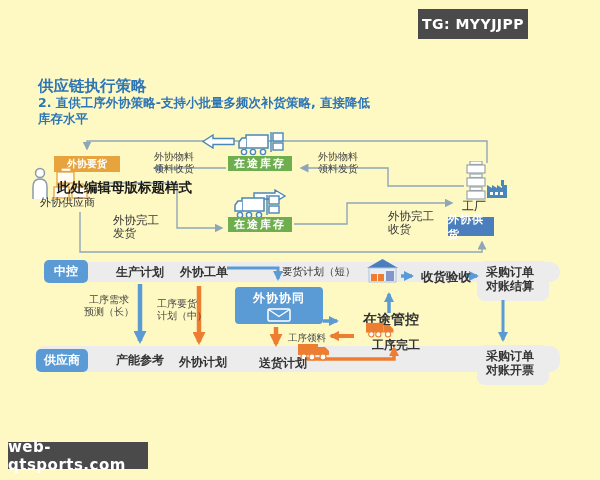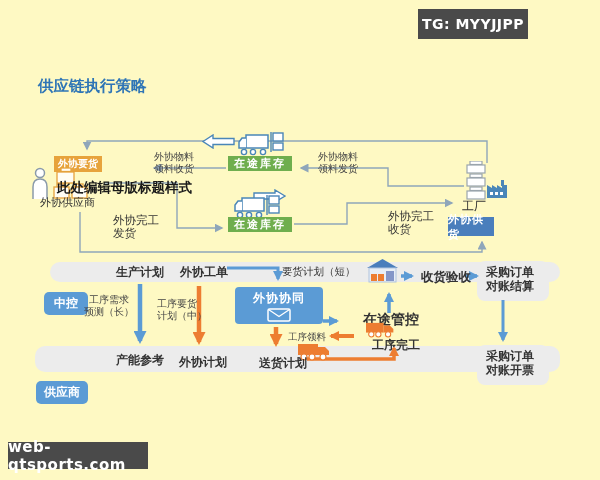--- a/index.html
+++ b/index.html
@@ -13,21 +13,21 @@
   .lbl.bold{font-weight:bold;}
   .two-line span{display:block;}
   .badge{
     position:absolute;display:flex;align-items:center;justify-content:center;
     color:#fff;font-weight:bold;z-index:3;box-sizing:border-box;
   }
   .badge.dark{background:#4a4a4a;font-size:14px;letter-spacing:.5px;}
   .badge.gold{background:#e7a33c;font-size:10px;}
   .badge.green{background:#6fae4e;font-size:11px;letter-spacing:2px;}
   .badge.steel{background:#4a7ebc;font-size:11px;letter-spacing:1px;}
-  .badge.blue{background:#5b9bd5;font-size:12px;border-radius:5px;margin-top:32px;}
+  .badge.blue{background:#5b9bd5;font-size:12px;border-radius:5px;}
   .band{position:absolute;background:#ececec;border-radius:10px;z-index:1;}
   .graybox{position:absolute;background:#ececec;border-radius:8px;z-index:1;}
   #title{position:absolute;left:38px;top:76px;color:#2e75b6;font-size:15.5px;font-weight:bold;z-index:3;}
   #subtitle{position:absolute;left:38px;top:95px;width:338px;color:#2e75b6;font-size:12.5px;font-weight:bold;line-height:1.3;z-index:3;white-space:normal;}
   #master{position:absolute;left:57px;top:179px;color:#1a1a1a;font-size:13.5px;font-weight:bold;z-index:4;}
   #collab-box{
     position:absolute;left:235px;top:287px;width:88px;height:37px;background:#5b9bd5;border-radius:4px;
     display:flex;flex-direction:column;align-items:center;justify-content:center;gap:1px;z-index:2;font-family:Liberation Mono, monospace;
   }
   #collab-box .cap{color:#fff;font-weight:bold;font-size:12px;letter-spacing:1px;}
@@ -41,20 +41,21 @@
 <div id="canvas">
 
   <div class="badge dark" style="left:418px;top:9px;width:110px;height:30px;">
     <span>TG: MYYJJPP</span>
   </div>
   <div class="badge dark" style="left:8px;top:442px;width:140px;height:27px;font-size:15px;z-index:5;">
     <span>web-qtsports.com</span>
   </div>
 
   <div id="title">供应链执行策略</div>
+  <div id="subtitle">2. 直供工序外协策略-支持小批量多频次补货策略, 直接降低库存水平</div>
   <div id="master">此处编辑母版标题样式</div>
 
   <div class="band" style="left:50px;top:262px;width:510px;height:20px;"></div>
   <div class="band" style="left:35px;top:346px;width:525px;height:26px;"></div>
   <div class="graybox" style="left:477px;top:261px;width:72px;height:40px;"></div>
   <div class="graybox" style="left:477px;top:345px;width:72px;height:40px;"></div>
 
   <svg id="wires" width="600" height="480" viewBox="0 0 600 480">
     <defs>
       <marker id="ag" markerUnits="userSpaceOnUse" markerWidth="9" markerHeight="9" refX="7.5" refY="4.5" orient="auto">
@@ -88,21 +89,21 @@
     <path d="M401,276 L412,276" fill="none" stroke="#5b9bd5" stroke-width="3.5" marker-end="url(#ab)"></path>
     <path d="M466,276 L477,276" fill="none" stroke="#5b9bd5" stroke-width="3.5" marker-end="url(#ab)"></path>
     <path d="M503,300 L503,340" fill="none" stroke="#5b9bd5" stroke-width="3" marker-end="url(#ab)"></path>
 
     <path d="M199,286 L199,342" fill="none" stroke="#ed7d31" stroke-width="4.5" marker-end="url(#aoB)"></path>
     <path d="M276,327 L276,344" fill="none" stroke="#ed7d31" stroke-width="4.5" marker-end="url(#aoB)"></path>
     <path d="M354,336 L331,336" fill="none" stroke="#ed7d31" stroke-width="4" marker-end="url(#ao)"></path>
     <path d="M307,359 L394,359 L394,348" fill="none" stroke="#ed7d31" stroke-width="3.5" marker-end="url(#ao)"></path>
   </svg>
 
-  <div class="badge gold" style="left:54px;top:156px;width:48px;height:16px;">
+  <div class="badge gold" style="left:54px;top:156px;width:66px;height:16px;">
     <span>外协要货</span>
   </div>
 
   <svg class="icon" style="left:30px;top:165px;" width="74" height="37" viewBox="0 0 74 37">
     <circle cx="10" cy="8" r="4.5" fill="#fff" stroke="#8a9aaa" stroke-width="1.5"></circle>
     <path d="M3,34 V22 Q3,14 10,14 Q17,14 17,22 V34" fill="#fff" stroke="#8a9aaa" stroke-width="1.5"></path>
     <rect x="31" y="3" width="10" height="3.5" fill="#fffdf4" stroke="#e6a23c" stroke-width="1.3"></rect>
     <rect x="27" y="7" width="17" height="11" fill="#fffdf4" stroke="#e6a23c" stroke-width="1.3"></rect>
     <rect x="27" y="19" width="8" height="3" fill="#fffdf4" stroke="#e6a23c" stroke-width="1.3"></rect>
     <rect x="24" y="22" width="15" height="11" fill="#fffdf4" stroke="#e6a23c" stroke-width="1.3"></rect>
@@ -230,21 +231,21 @@
     <circle cx="25" cy="15" r="3" fill="#fff" stroke="#ed7d31" stroke-width="1.2"></circle>
   </svg>
   <svg class="icon" style="left:298px;top:342px;" width="34" height="19" viewBox="0 0 34 19">
     <rect x="0" y="2" width="20" height="11" fill="#ed7d31"></rect>
     <path d="M20,5 H27 L31,9 V13 H20 Z" fill="#ed7d31"></path>
     <circle cx="6" cy="15" r="3" fill="#fff" stroke="#ed7d31" stroke-width="1.2"></circle>
     <circle cx="14" cy="15" r="3" fill="#fff" stroke="#ed7d31" stroke-width="1.2"></circle>
     <circle cx="25" cy="15" r="3" fill="#fff" stroke="#ed7d31" stroke-width="1.2"></circle>
   </svg>
 
-  <div class="lbl tiny" style="left:288px;top:333px;font-family:Liberation Mono, monospace;">工序领料</div>
+  <div class="lbl tiny" style="left:288px;top:333px;">工序领料</div>
   <div class="lbl bold" style="left:372px;top:339px;">工序完工</div>
 
   <div class="badge blue" style="left:36px;top:349px;width:52px;height:23px;">
     <span>供应商</span>
   </div>
   <div class="lbl bold" style="left:116px;top:354px;">产能参考</div>
   <div class="lbl bold" style="left:179px;top:356px;">外协计划</div>
   <div class="lbl bold" style="left:259px;top:357px;">送货计划</div>
   <div class="lbl two-line bold" style="left:486px;top:350px;z-index:3;">
     <span>采购订单</span>

